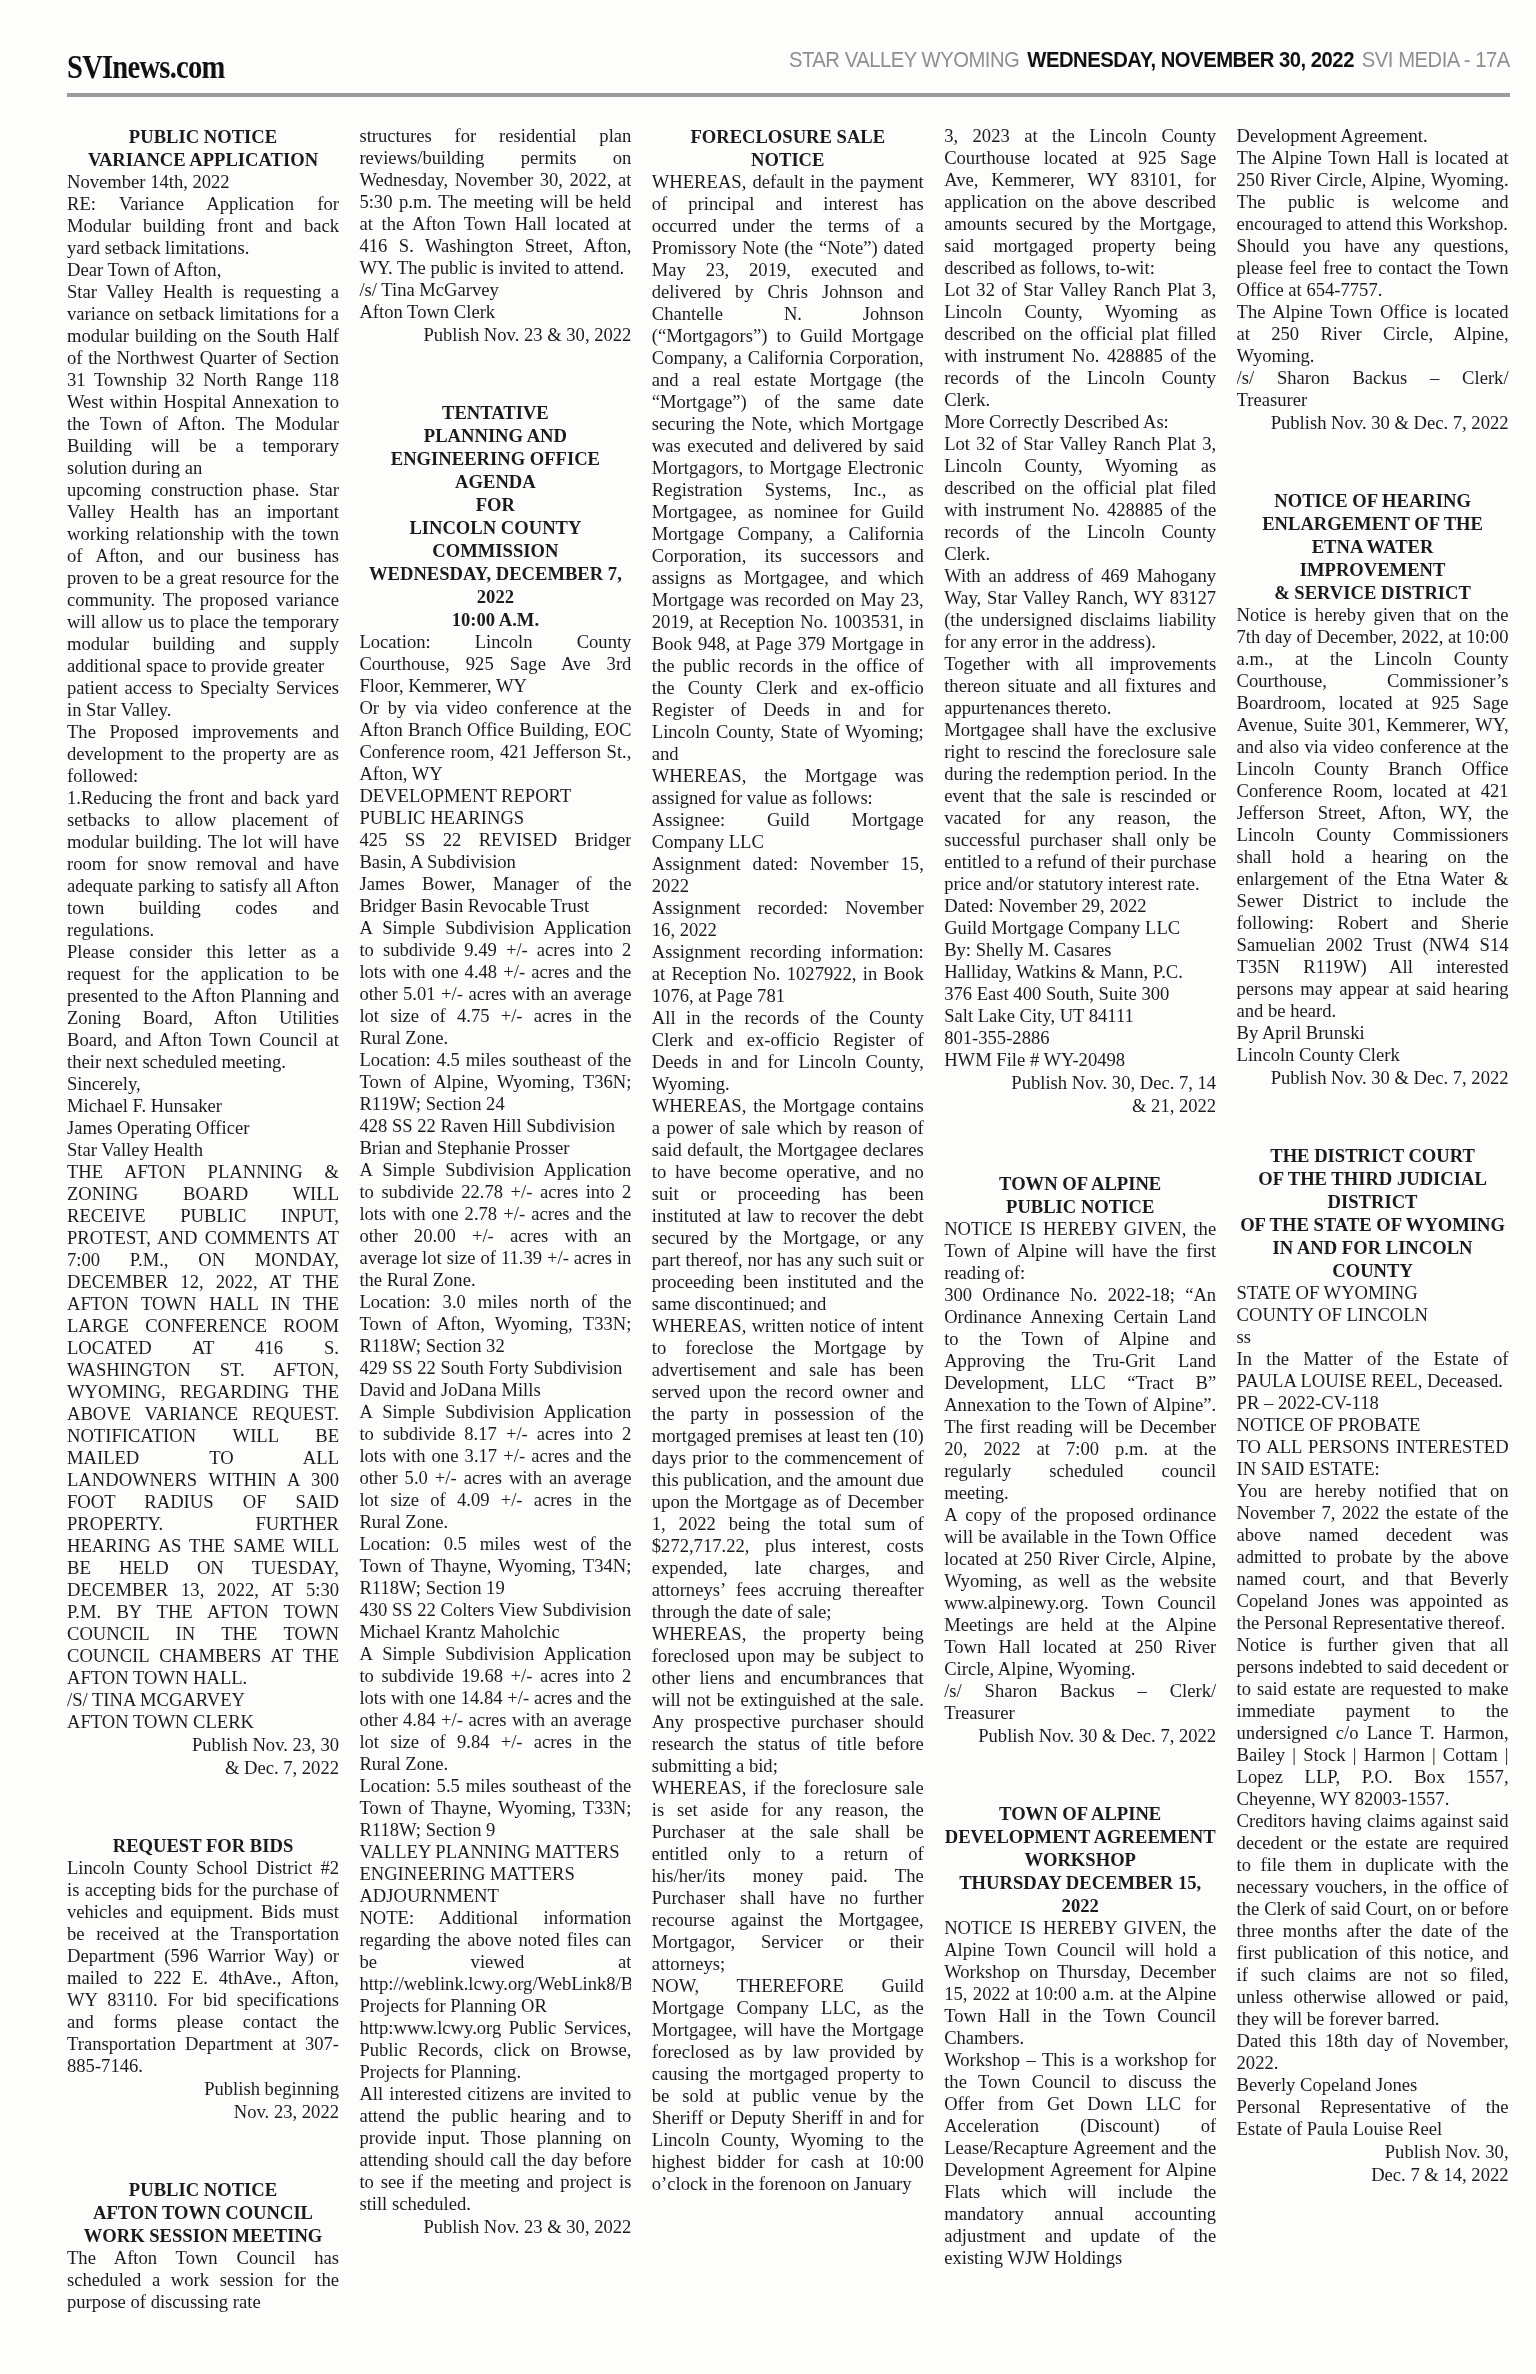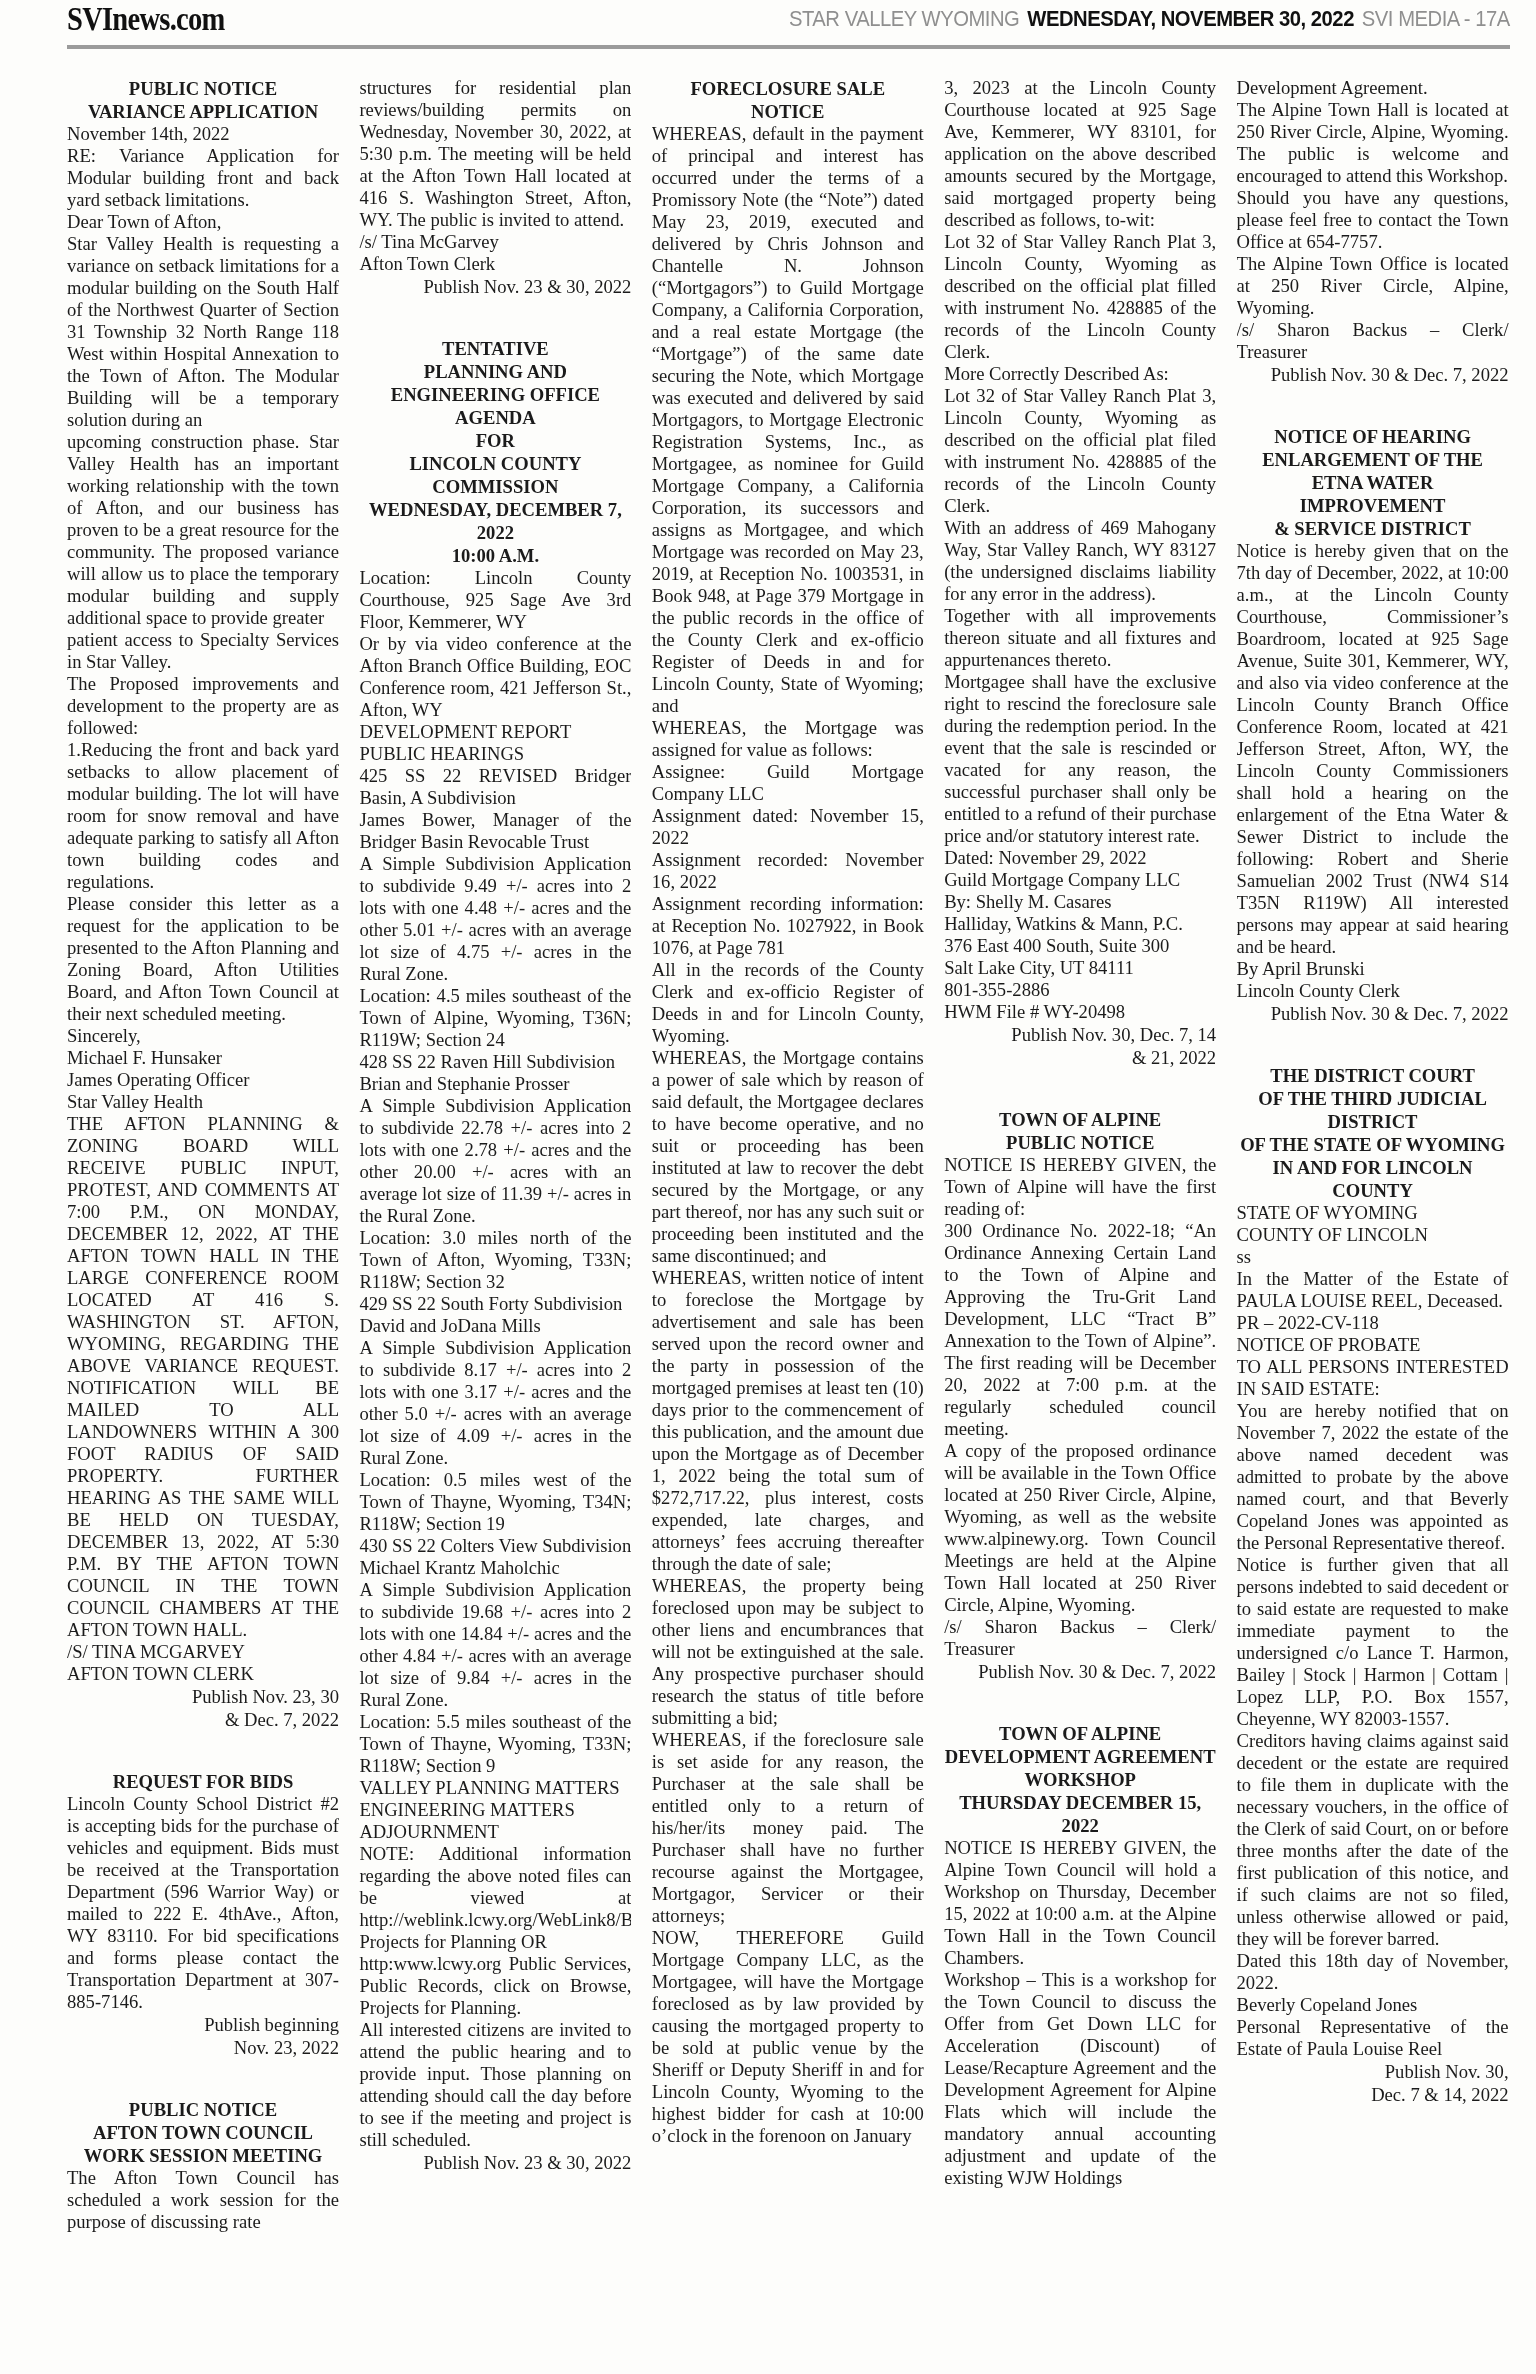--- a/index.html
+++ b/index.html
@@ -5,22 +5,22 @@
   * { margin:0; padding:0; box-sizing:border-box; }
   html,body { width:1536px; height:2375px; }
   body {
     background:#fdfdfb;
     color:#1b1b1b;
     font-family:"Liberation Serif","DejaVu Serif",serif;
     overflow:hidden;
   }
   .page { width:1536px; height:2375px; padding:0 26px 0 67px; overflow:hidden; }
   .masthead-row {
-    display:flex; justify-content:space-between; align-items:center;
-    padding-bottom:7.4px;
+    display:flex; justify-content:space-between; align-items:flex-start;
+    padding-top:48px; padding-bottom:7.4px;
     border-bottom:4.6px solid #9b9b9b;
   }
   .masthead {
     font-weight:bold; font-size:34px; letter-spacing:-0.9px;
     transform:scaleX(0.84); transform-origin:left bottom; display:inline-block;
     color:#111;
   }
   .folio {
     font-family:"Liberation Sans","DejaVu Sans",sans-serif;
     font-size:21.3px; letter-spacing:-0.5px; display:flex; gap:8.3px; align-items:baseline;
@@ -32,21 +32,21 @@
     display:flex; gap:20.4px; padding-top:28px;
     height:2296px; overflow:hidden;
   }
   .col {
     flex:0 0 272px; width:272px; overflow:hidden;
     font-size:18.6px; line-height:22px;
     text-align:justify;
   }
   .block { margin:0; }
   .block.heading {
-    font-weight:bold; text-align:center; line-height:23px; margin-top:39px;
+    font-weight:bold; text-align:center; line-height:23px; margin-top:55px;
   }
   .col > .block:first-child { margin-top:0; }
   .block.publish { font-weight:normal; text-align:right; line-height:23px; }
   .block.lines { text-align:left; }
 </style>
 </head>
 <body>
 
 <div class="page">
   <div class="masthead-row">

